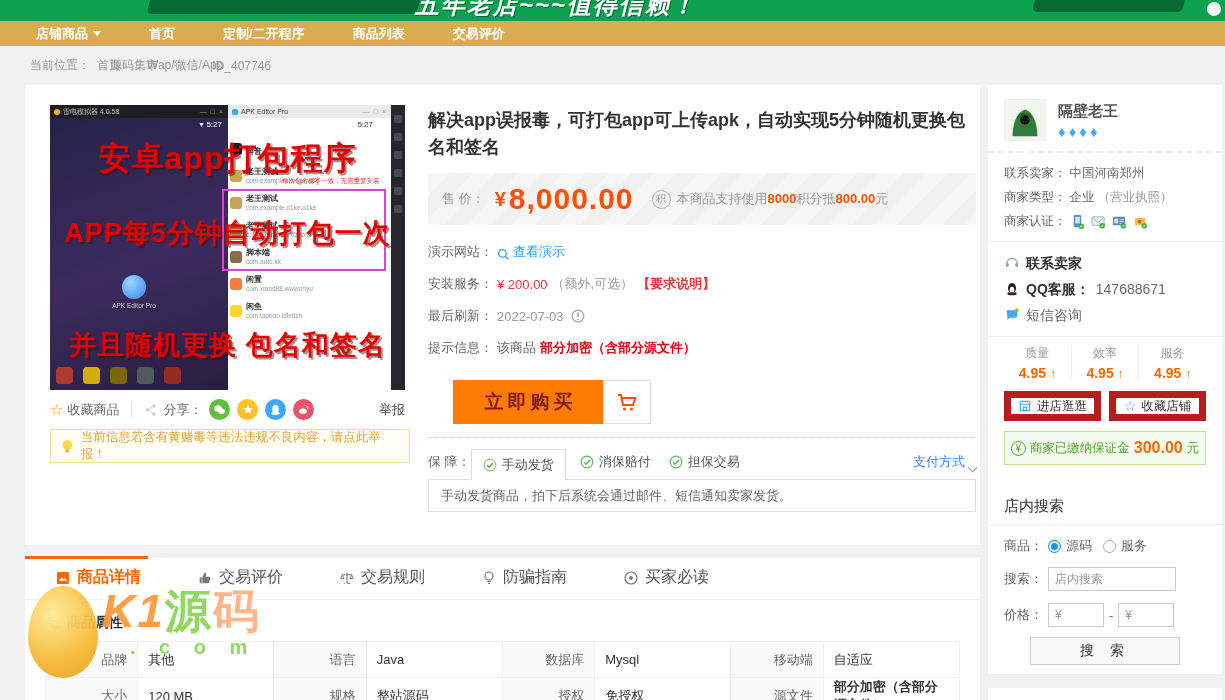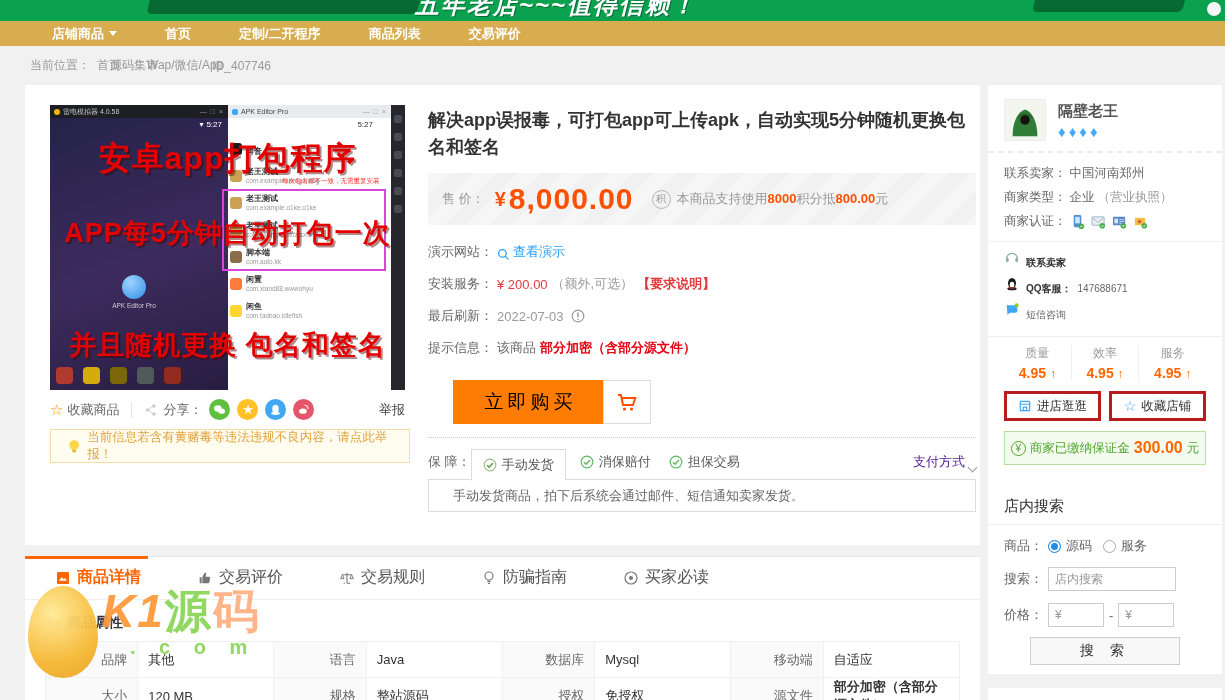--- a/index.html
+++ b/index.html
@@ -12,21 +12,21 @@
 
   
   .banner { position:absolute; top:0; left:0; width:1225px; height:21px; background:#0ba24f; overflow:hidden; }
   .banner .frag { position:absolute; background:#07632f; transform:skewX(-14deg); border-radius:5px; opacity:.9; }
   .banner .promo { position:absolute; left:415px; top:-11px; color:#fff; font-weight:bold; font-style:italic;
     font-size:24px; letter-spacing:2px; white-space:nowrap; text-shadow:1px 1px 0 #076b36; }
   .banner .dot { position:absolute; right:4px; top:2px; width:14px; height:14px; border-radius:50%; background:#f5f5f5; }
 
   
   .nav { position:absolute; top:21px; left:0; width:1225px; height:25px; background:#d7ad50;
-    display:flex; align-items:center; padding-left:52px; gap:48px; }
+    display:flex; align-items:center; padding-left:36px; gap:48px; }
   .nav-item { color:#fff; font-size:13px; font-weight:bold; display:flex; align-items:center; gap:5px; cursor:pointer; white-space:nowrap; }
   .caret { width:0; height:0; border-left:4px solid transparent; border-right:4px solid transparent; border-top:5px solid #fff; }
 
   
   .crumbs { position:absolute; top:46px; left:0; width:100%; height:39px; display:flex; align-items:center;
     padding-left:30px; font-size:12px; color:#999; gap:7px; }
   .crumbs .sep { color:#bbb; }
 
   
   #main-card { left:25px; top:85px; width:955px; height:460px; }
@@ -65,53 +65,53 @@
     font-weight:900; white-space:nowrap; text-shadow:2px 2px 0 rgba(70,0,0,.45); letter-spacing:1px; }
 
   
   .fav-row { position:absolute; left:25px; top:314px; width:355px; display:flex; align-items:center; font-size:13px; color:#666; }
   .fav-star { color:#ff9700; font-size:15px; margin-right:4px; }
   .vdiv { width:1px; height:16px; background:#e5e5e5; margin:0 12px; }
   .sh-circle { width:21px; height:21px; border-radius:50%; margin-left:7px; display:inline-flex; align-items:center; justify-content:center; cursor:pointer; }
   .report { margin-left:auto; color:#444; cursor:pointer; }
 
   .warn-box { position:absolute; left:25px; top:344px; width:360px; height:34px; background:#fffdf0;
-    border:1px solid #f4dda4; display:flex; align-items:center; gap:7px; padding:0 17px; font-size:12.5px; color:#e2a23b; }
+    border:1px solid #f4dda4; display:flex; align-items:center; gap:7px; padding:0 10px; font-size:12.5px; color:#e2a23b; }
 
   
   .title { position:absolute; left:403px; top:22px; width:548px; font-size:18px; font-weight:bold; line-height:27px; color:#333; }
   .price-band { position:absolute; left:403px; top:88px; width:548px; height:52px; padding:0 14px;
     background:repeating-linear-gradient(135deg,#f6f6f6 0 16px,#f1f1f1 16px 32px); display:flex; align-items:center; }
   .p-label { color:#999; font-size:13px; }
   .p-cur { color:#ff5000; font-size:20px; font-weight:bold; margin-left:10px; }
   .p-val { color:#ff5000; font-size:30px; font-weight:bold; margin-left:3px; letter-spacing:1px; }
   .pt-ico { width:19px; height:19px; border:1px solid #b5b5b5; border-radius:50%; color:#999; font-size:10px;
     display:inline-flex; align-items:center; justify-content:center; margin:0 6px 0 18px; flex:none; }
   .p-points { color:#999; font-size:13px; white-space:nowrap; }
   .hl { color:#ff5000; font-weight:bold; }
 
   .info-row { position:absolute; left:403px; width:548px; display:flex; align-items:center; gap:4px; font-size:13px; color:#666; }
   .link { color:#29a1f7; cursor:pointer; display:inline-flex; align-items:flex-end; gap:3px; }
   .red { color:#e4393c; }
   .redb { color:#e60012; font-weight:bold; }
   .gray { color:#999; }
 
   .buy-btn { position:absolute; left:428px; top:295px; width:155px; height:44px; background:#ff7c02; border:none;
-    color:#000000; font-size:19px; font-weight:normal; letter-spacing:4px; cursor:pointer; font-family:inherit; }
+    color:#7f1d1d; font-size:19px; font-weight:bold; letter-spacing:4px; cursor:pointer; font-family:inherit; }
   .cart-btn { position:absolute; left:578px; top:295px; width:48px; height:44px; background:#fff;
     border:1px solid #ddd; display:flex; align-items:center; justify-content:center; cursor:pointer; }
 
   .dotted { position:absolute; left:403px; top:352px; width:548px; border-top:1px dotted #ccc; }
   .guar-row { position:absolute; left:403px; top:362px; width:548px; height:30px; display:flex; align-items:center; font-size:13px; color:#666; }
   .g-item { display:inline-flex; align-items:center; gap:5px; margin-right:18px; color:#555; }
   .g-tab { border:1px solid #ddd; border-bottom:1px solid #fff; background:#fff; padding:6px 11px; position:relative; top:3px; z-index:2; margin-right:14px; }
-  .payway { margin-left:auto; color:#4c1d95; display:inline-flex; align-items:flex-end; gap:4px; cursor:pointer; }
+  .payway { margin-left:auto; color:#3b82f6; display:inline-flex; align-items:flex-end; gap:4px; cursor:pointer; }
   .chev { width:7px; height:7px; border-right:1.5px solid #999; border-bottom:1.5px solid #999; transform:rotate(45deg); margin-top:-3px; }
   .guar-box { position:absolute; left:403px; top:394px; width:548px; height:33px; border:1px solid #ddd;
-    font-size:13px; color:#666; line-height:31px; padding-left:24px; }
+    font-size:13px; color:#666; line-height:31px; padding-left:12px; }
 
   
   #tab-card { left:25px; top:556px; width:955px; height:144px; }
   .tab-row { position:relative; height:44px; display:flex; align-items:center; border-bottom:1px solid #f0f0f0; }
   .tab-row::before { content:""; position:absolute; top:0; left:0; right:0; height:1px; background:#e8e8e8; }
   .tab-hot { position:absolute; top:0; left:0; width:123px; height:3px; background:#ff6600; z-index:2; }
   .tab { display:flex; align-items:center; gap:6px; font-size:16px; color:#555; cursor:pointer; margin-left:56px; white-space:nowrap; }
   .tab.first { margin-left:30px; }
   .tab.active { color:#ff6600; font-weight:bold; }
   .attr-head { display:flex; align-items:center; gap:6px; margin:14px 0 9px 20px; font-size:14px; font-weight:bold; color:#333; }
@@ -134,30 +134,30 @@
   
   #seller-card { left:988px; top:85px; width:234px; height:472px; padding:14px 16px; }
   .s-head { display:flex; gap:12px; align-items:center; }
   .avatar { width:42px; height:42px; border:1px solid #eee; background:#f7faf4; flex:none; }
   .s-name { font-size:15px; font-weight:bold; color:#555; }
   .dias { margin-top:5px; color:#49a9f9; font-size:15px; letter-spacing:3px; line-height:12px; }
   .zigzag { border-bottom:2px dashed #ececec; margin:10px -16px 8px; }
   .s-row { font-size:12.5px; color:#666; line-height:24px; display:flex; align-items:center; gap:3px; }
   .cert-ico { width:15px; height:15px; position:relative; margin-right:3px; }
   .sep { border-top:1px solid #f0f0f0; margin:8px -16px; }
-  .c-row { font-size:10px; color:#666; line-height:26px; display:flex; gap:6px; }
+  .c-row { font-size:14px; color:#666; line-height:26px; display:flex; align-items:center; gap:6px; }
   .c-row .strong { color:#333; font-weight:bold; }
   .ratings { display:flex; text-align:center; margin:8px 0 10px; }
   .ratings .r { flex:1; border-left:1px solid #f0f0f0; }
   .ratings .r:first-child { border-left:none; }
   .r-lab { font-size:12px; color:#999; }
   .r-val { font-size:14px; color:#ff6600; font-weight:bold; margin-top:3px; }
   .r-val .up { font-size:12px; }
   .s-btns { display:flex; gap:8px; }
-  .s-btn { flex:1; height:30px; background:#fff; border:3px solid #b91c1c; font-size:12.5px; color:#333;
+  .s-btn { flex:1; height:30px; background:#fff; border:7px solid #b91c1c; font-size:12.5px; color:#333;
     display:flex; align-items:center; justify-content:center; gap:5px; cursor:pointer; font-family:inherit; }
   .s-btn .bico { color:#3fa7f5; font-size:14px; line-height:1; }
   .deposit { margin-top:10px; height:34px; background:#f3fbee; border:1px solid #b7e09f; display:flex;
     align-items:center; justify-content:center; gap:4px; font-size:12.5px; color:#52a52e; }
   .dep-ico { width:15px; height:15px; border:1px solid #52a52e; border-radius:50%; font-size:10px;
     display:inline-flex; align-items:center; justify-content:center; flex:none; }
   .dep-amt { color:#ff6600; font-size:16px; font-weight:bold; }
 
   #shop-card { left:988px; top:487px; width:234px; height:187px; }
   .shop-head { height:38px; line-height:38px; padding-left:16px; font-size:15px; color:#333; border-bottom:1px solid #eee; }

